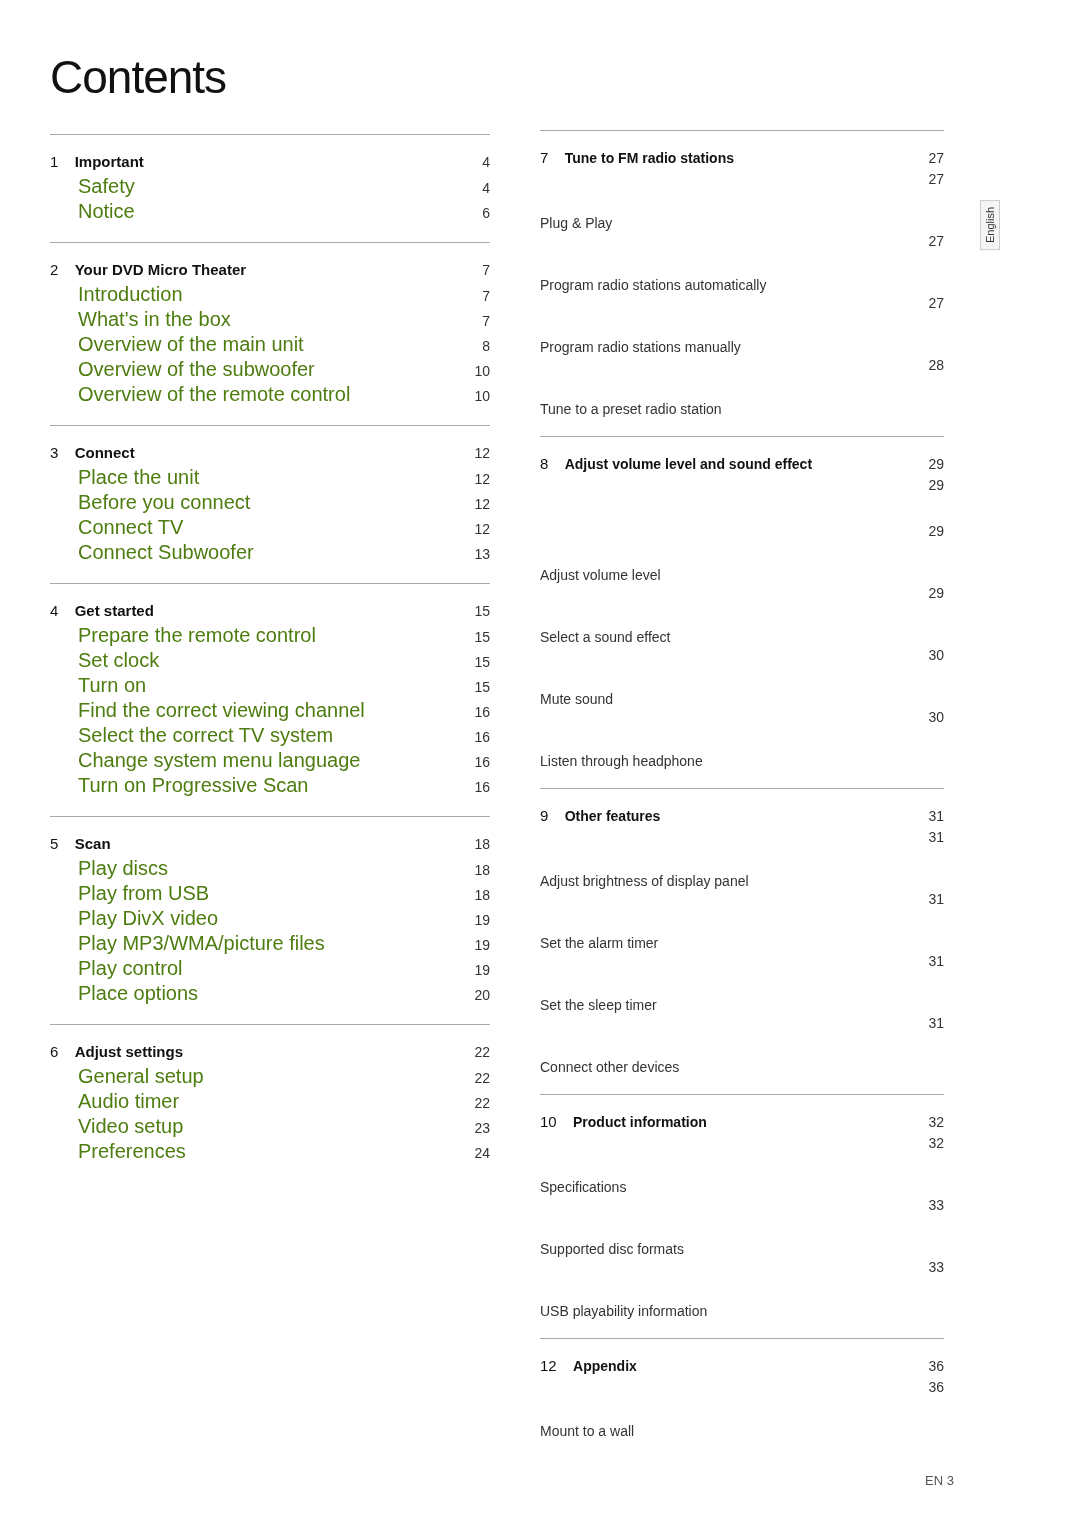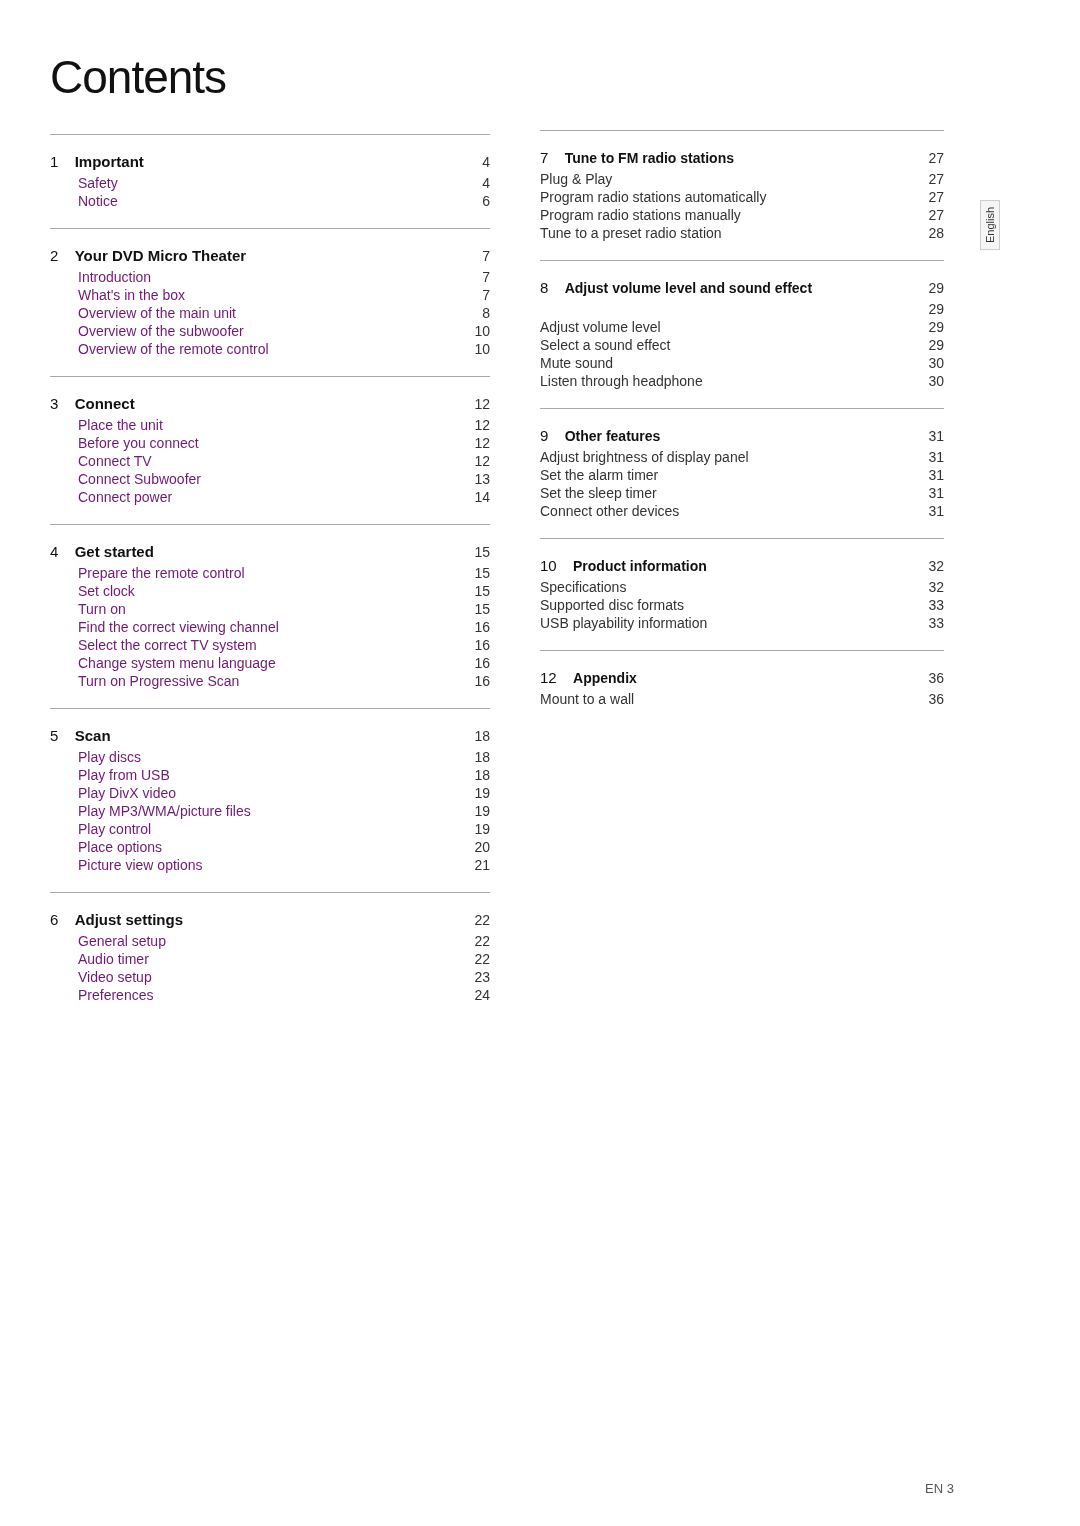--- a/index.html
+++ b/index.html
@@ -92,22 +92,22 @@
       color: #333;
     }
     .subsection-row {
       display: flex;
       justify-content: space-between;
       align-items: baseline;
       padding: 1px 0 1px 0;
       margin-left: 28px;
     }
     .subsection-label {
-      font-size: 14px;
-      color: #701a75;
+      font-size: 20px;
+      color: #4d7c0f;
     }
     .subsection-page {
       font-size: 14px;
       color: #333;
       min-width: 20px;
       text-align: right;
     }
     .right-section {
       margin-bottom: 0;
       padding-bottom: 18px;
@@ -131,28 +131,29 @@
     }
     .right-subsection-row {
       display: flex;
       justify-content: space-between;
       padding: 1px 0;
       margin-left: 0px;
     }
     .right-subsection-label {
       font-size: 14px;
       color: #333;
+      margin-top: 44px;
     }
     .right-subsection-page {
       font-size: 14px;
       color: #333;
     }
     .footer-row {
       position: absolute;
-      bottom: 30px;
+      bottom: 38px;
       right: 50px;
       font-size: 13px;
       color: #555;
     }
     .right-col-inner {
       padding-top: 80px;
     }
     .section-num-title {
       display: flex;
       align-items: baseline;
@@ -231,24 +232,20 @@
               <span class="subsection-page">12</span>
             </div>
             <div class="subsection-row">
               <span class="subsection-label">Connect TV</span>
               <span class="subsection-page">12</span>
             </div>
             <div class="subsection-row">
               <span class="subsection-label">Connect Subwoofer</span>
               <span class="subsection-page">13</span>
             </div>
-            <div class="subsection-row">
-              <span class="subsection-label">Connect power</span>
-              <span class="subsection-page">14</span>
-            </div>
           </div>
           <div class="section">
             <div class="section-header">
               <span class="section-num-title">
                 <span class="section-number">4&nbsp;&nbsp;</span>
                 <span class="section-title">Get started</span>
               </span>
               <span class="section-page">15</span>
             </div>
             <div class="subsection-row">
@@ -304,24 +301,20 @@
               <span class="subsection-label">Play MP3/WMA/picture files</span>
               <span class="subsection-page">19</span>
             </div>
             <div class="subsection-row">
               <span class="subsection-label">Play control</span>
               <span class="subsection-page">19</span>
             </div>
             <div class="subsection-row">
               <span class="subsection-label">Place options</span>
               <span class="subsection-page">20</span>
-            </div>
-            <div class="subsection-row">
-              <span class="subsection-label">Picture view options</span>
-              <span class="subsection-page">21</span>
             </div>
           </div>
           <div class="section">
             <div class="section-header">
               <span class="section-num-title">
                 <span class="section-number">6&nbsp;&nbsp;</span>
                 <span class="section-title">Adjust settings</span>
               </span>
               <span class="section-page">22</span>
             </div>

